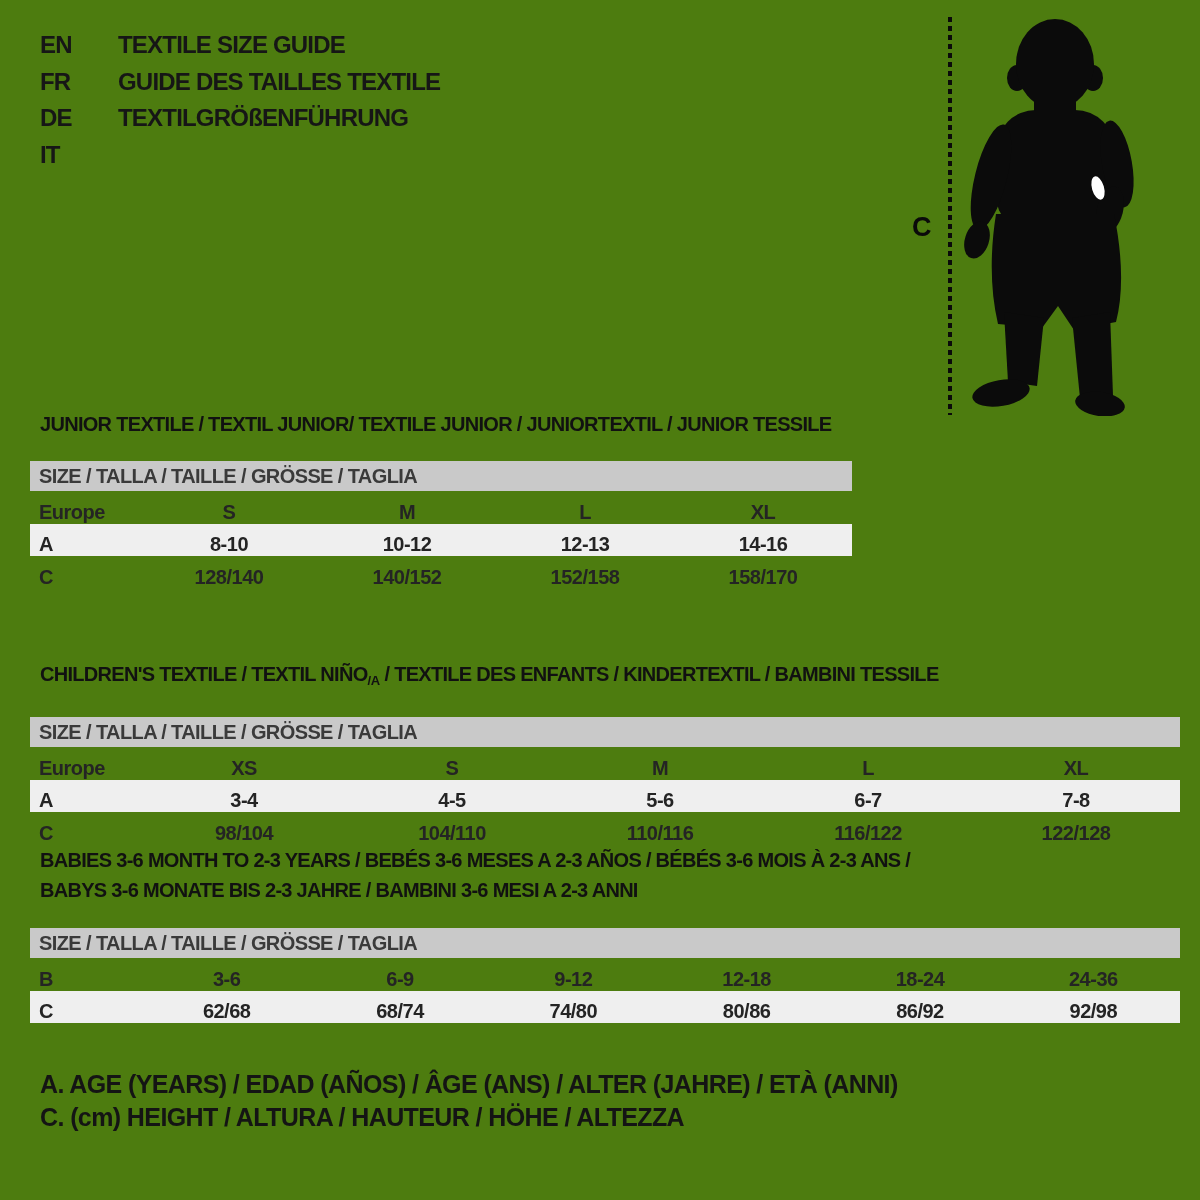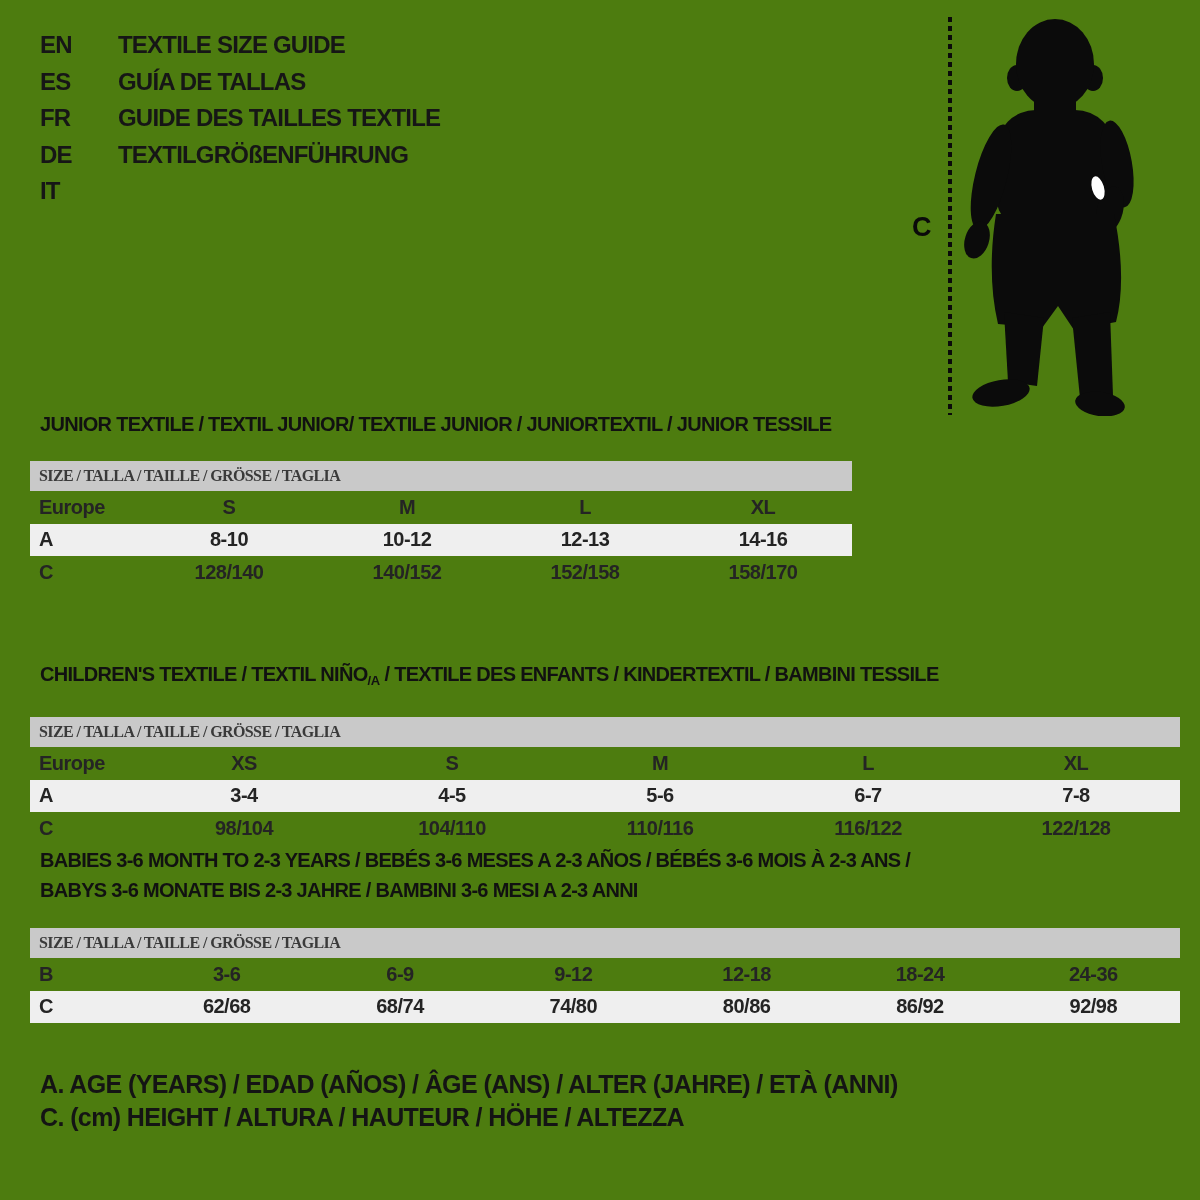--- a/index.html
+++ b/index.html
@@ -22,23 +22,23 @@
   }
   .height-label { position:absolute; left:912px; top:212px; font-size:27px; letter-spacing:-0.5px; color:#0a0a0a; }
   .toddler { position:absolute; left:960px; top:14px; }
 
   
   .section { position:absolute; left:30px; }
   .sec-title { font-size:20px; line-height:24px; letter-spacing:-0.7px; padding-left:10px; color:#111; white-space:nowrap; }
   .sec-title .subscript { font-size:13px; vertical-align:-4px; letter-spacing:-0.5px; }
   .size-bar {
     background:#c9c9c9; height:30px; line-height:30px; padding-left:9px;
-    font-size:16px; letter-spacing:-0.6px; color:#3a3a3a;font-family:Liberation Serif, serif;
+    font-size:20px; letter-spacing:-0.6px; color:#3a3a3a;
   }
-  .trow { display:flex; align-items:center; height:32.5px; font-size:20px; letter-spacing:-0.5px; color:#242424; }
+  .trow { display:flex; align-items:flex-end; height:32.5px; font-size:20px; letter-spacing:-0.5px; color:#242424; }
   .trow.stripe { background:#efefef; }
   .trow .lbl { width:110px; padding-left:9px; }
   .trow .cell { flex:1; text-align:center; }
 
   #sec-junior   { top:412px; width:822px; }
   #sec-junior .size-bar { margin-top:25px; }
   #sec-children { top:662px; width:1150px; }
   #sec-children .size-bar { margin-top:24px; }
   #sec-babies   { top:845px; width:1150px; }
   #sec-babies .sec-title { line-height:30px; }
@@ -49,24 +49,20 @@
 </style>
 </head>
 <body>
 
 <div class="page">
 
   <div class="langs">
     <div class="lang-row">
       <span class="lang-code">EN</span>
       <span>TEXTILE SIZE GUIDE</span>
-    </div>
-    <div class="lang-row">
-      <span class="lang-code">ES</span>
-      <span>GUÍA DE TALLAS</span>
     </div>
     <div class="lang-row">
       <span class="lang-code">FR</span>
       <span>GUIDE DES TAILLES TEXTILE</span>
     </div>
     <div class="lang-row">
       <span class="lang-code">DE</span>
       <span>TEXTILGRÖßENFÜHRUNG</span>
     </div>
     <div class="lang-row">

